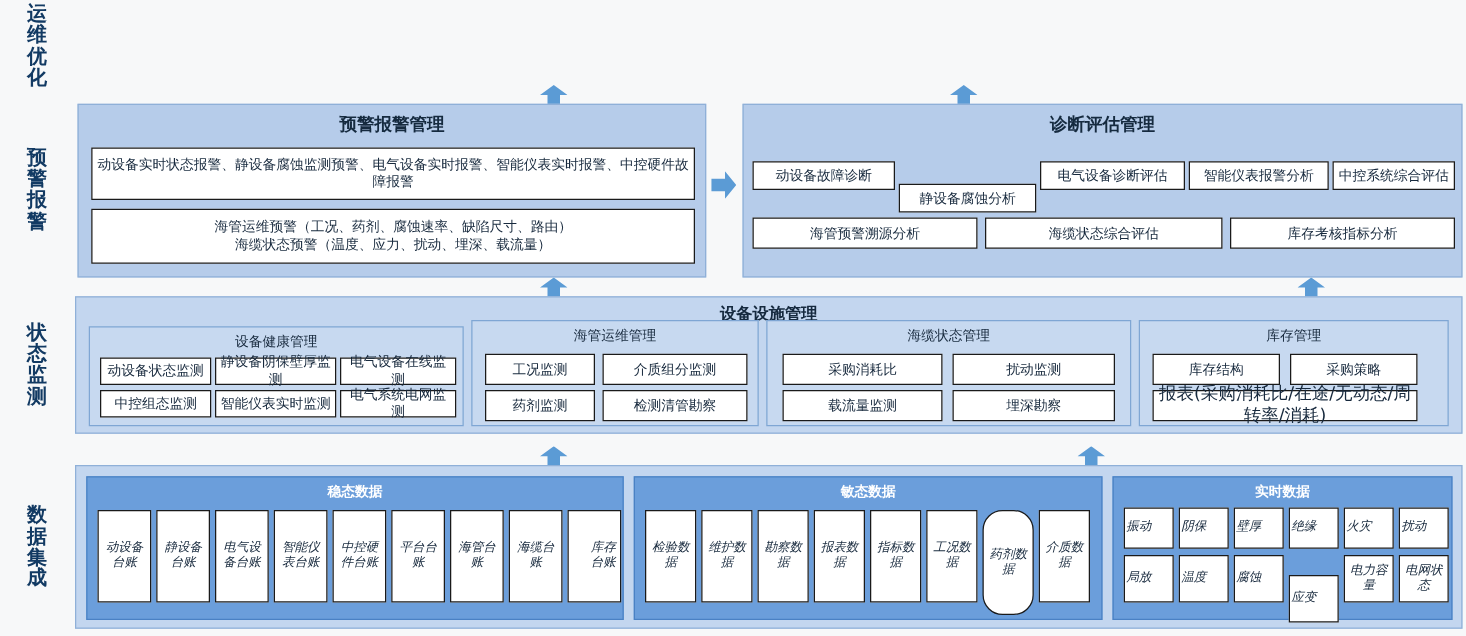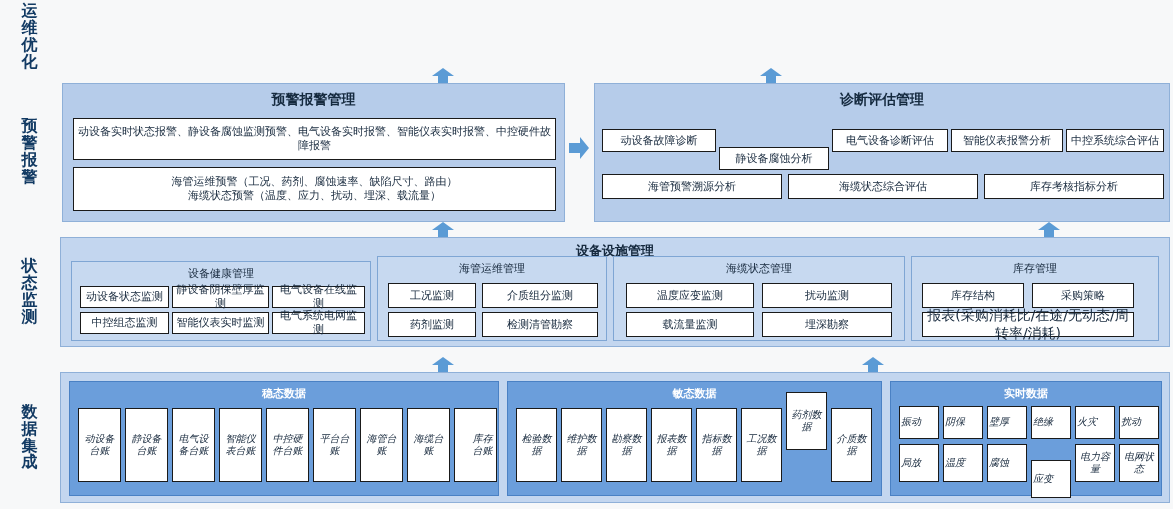--- a/index.html
+++ b/index.html
@@ -210,21 +210,21 @@
         <span>药剂监测</span>
       </div>
       <div class="white-box" style="left:104px;top:55px;width:116px;height:25px;">
         <span>检测清管勘察</span>
       </div>
     </div>
 
     <div class="sub" style="left:552px;top:18px;width:292px;height:85px;">
       <div class="sub-title">海缆状态管理</div>
       <div class="white-box" style="left:12px;top:26px;width:128px;height:25px;">
-        <span>温度应变监测</span>
+        <span>采购消耗比</span>
       </div>
       <div class="white-box" style="left:148px;top:26px;width:130px;height:25px;">
         <span>扰动监测</span>
       </div>
       <div class="white-box" style="left:12px;top:55px;width:128px;height:25px;">
         <span>载流量监测</span>
       </div>
       <div class="white-box" style="left:148px;top:55px;width:130px;height:25px;">
         <span>埋深勘察</span>
       </div>
@@ -297,21 +297,21 @@
       </div>
       <div class="chip" style="left:143px;top:26px;width:41px;height:74px;">
         <span>报表数据</span>
       </div>
       <div class="chip" style="left:188px;top:26px;width:41px;height:74px;">
         <span>指标数据</span>
       </div>
       <div class="chip" style="left:233px;top:26px;width:41px;height:74px;">
         <span>工况数据</span>
       </div>
-      <div class="chip" style="left:278px;top:10px;width:41px;height:58px;">
+      <div class="chip" style="left:278px;top:26px;width:41px;height:84px;border-radius:16px;">
         <span>药剂数据</span>
       </div>
       <div class="chip" style="left:323px;top:26px;width:41px;height:74px;">
         <span>介质数据</span>
       </div>
     </div>
 
     <div class="dpanel" style="left:829px;top:8px;width:272px;height:115px;">
       <div class="dpanel-title">实时数据</div>
       <div class="chip" style="left:8px;top:24px;width:40px;height:33px;">

